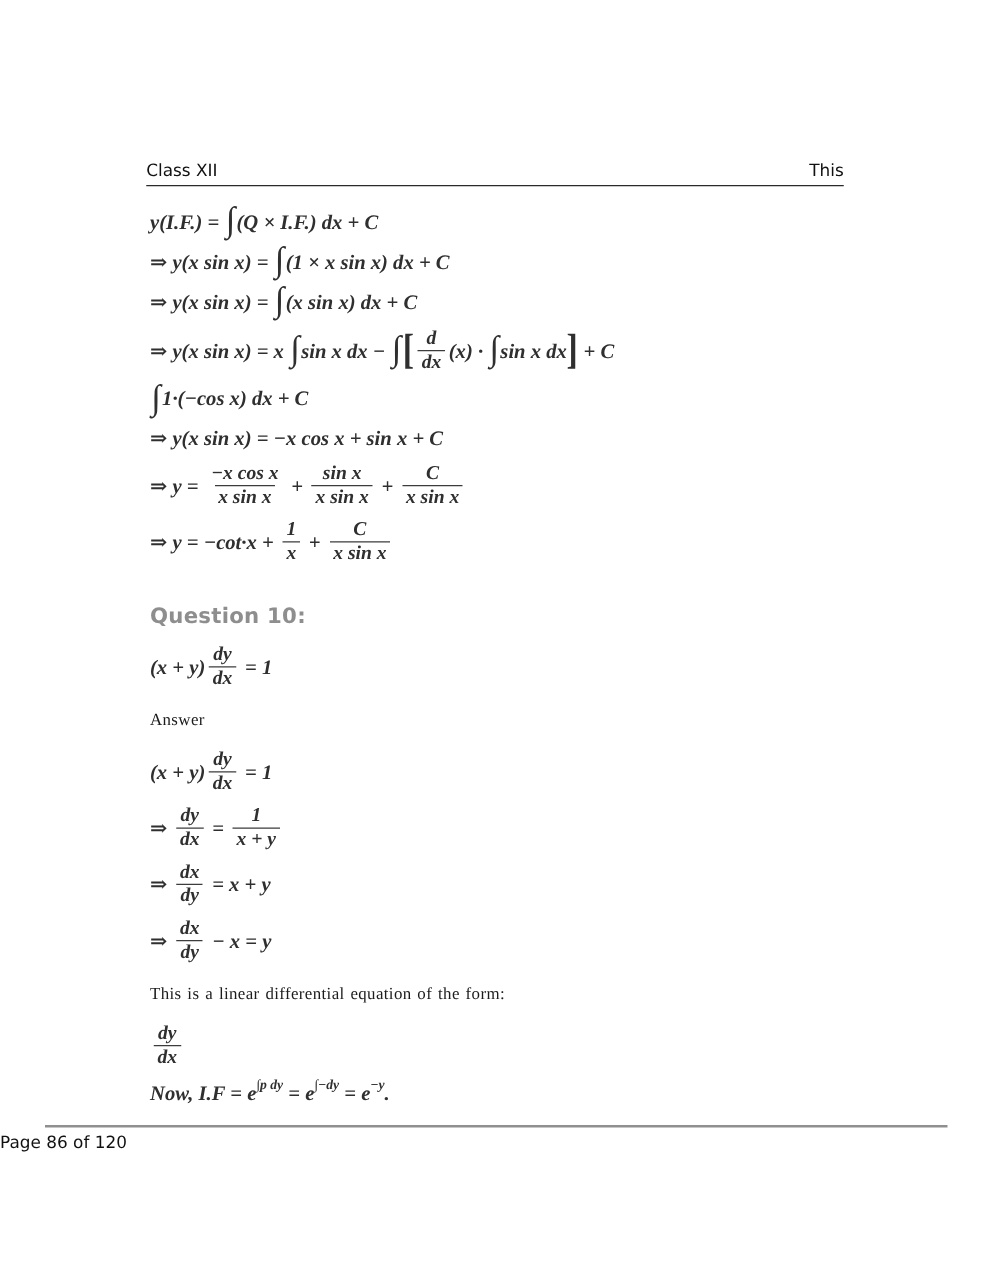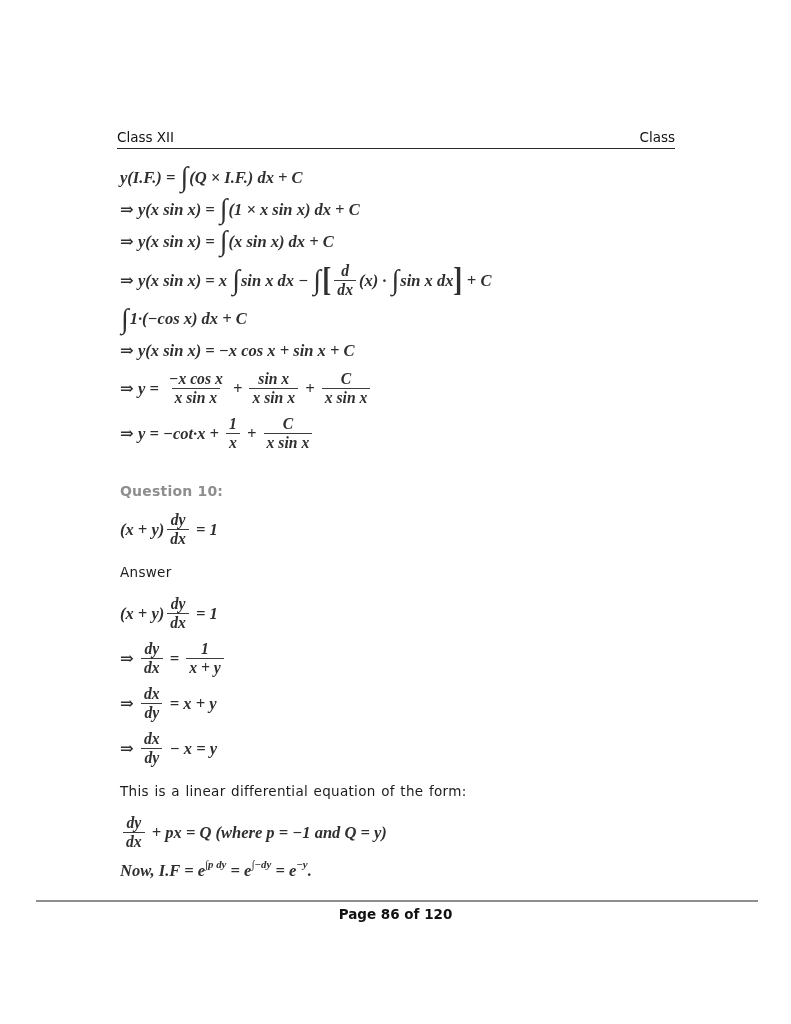--- a/index.html
+++ b/index.html
@@ -39,44 +39,44 @@
   .mint {
     font-style:normal; font-size:1.7em; line-height:0.9;
     margin:0 1px; transform:translateY(-1px);
   }
   .bigd {
     font-style:normal; font-size:2.05em; line-height:0.9;
     transform:scaleX(0.8); margin:0 -1px;
   }
   .msup { font-size:0.66em; transform:translateY(-0.65em); white-space:pre; }
   .b-heading {
-    font-weight:bold; font-size:14px; color:#8e8e8e;
+    font-weight:bold; font-size:17px; color:#8e8e8e;
     margin:30px 0 12px 0; letter-spacing:0.2px;
   }
   .b-text {
     font-size:13.5px; color:#1c1c1c;
-    margin:15px 0; letter-spacing:0.3px; word-spacing:1px;
+    margin:15px 0; letter-spacing:0.3px; word-spacing:1px;font-family:Liberation Serif, serif;
   }
   
   .footer-rule {
     position:absolute; top:900px; left:36px; right:33px;
     height:2px; background:#8f8f8f;
   }
   .page-num {
     position:absolute; top:906px; left:0; right:0;
-    text-align:center; font-weight:bold; font-size:13.5px; color:#111;
+    text-align:left; font-weight:normal; font-size:13.5px; color:#111;
   }
 </style>
 </head>
 <body>
 
 <div class="page">
   <div class="header">
     <span>Class XII</span>
-    <span>Class</span>
+    <span>This</span>
   </div>
 
   <div class="content" id="content">
       <div class="b-math">
         <span class="mx">y(I.F.) = </span>
         <span class="mint">∫</span>
         <span class="mx">(Q × I.F.) dx + C</span>
       </div>
       <div class="b-math">
         <span class="mx">⇒ y(x sin x) = </span>
@@ -185,21 +185,20 @@
           <span class="den">dy</span>
         </span>
         <span class="mx"> − x = y</span>
       </div>
       <div class="b-text">This is a linear differential equation of the form:</div>
       <div class="b-math">
         <span class="frac">
           <span class="num">dy</span>
           <span class="den">dx</span>
         </span>
-        <span class="mx"> + px = Q (where p = −1 and Q = y)</span>
       </div>
       <div class="b-math">
         <span class="mx">Now, I.F = e</span>
         <span class="msup">∫p dy</span>
         <span class="mx"> = e</span>
         <span class="msup">∫−dy</span>
         <span class="mx"> = e</span>
         <span class="msup">−y</span>
         <span class="mx">.</span>
       </div>

